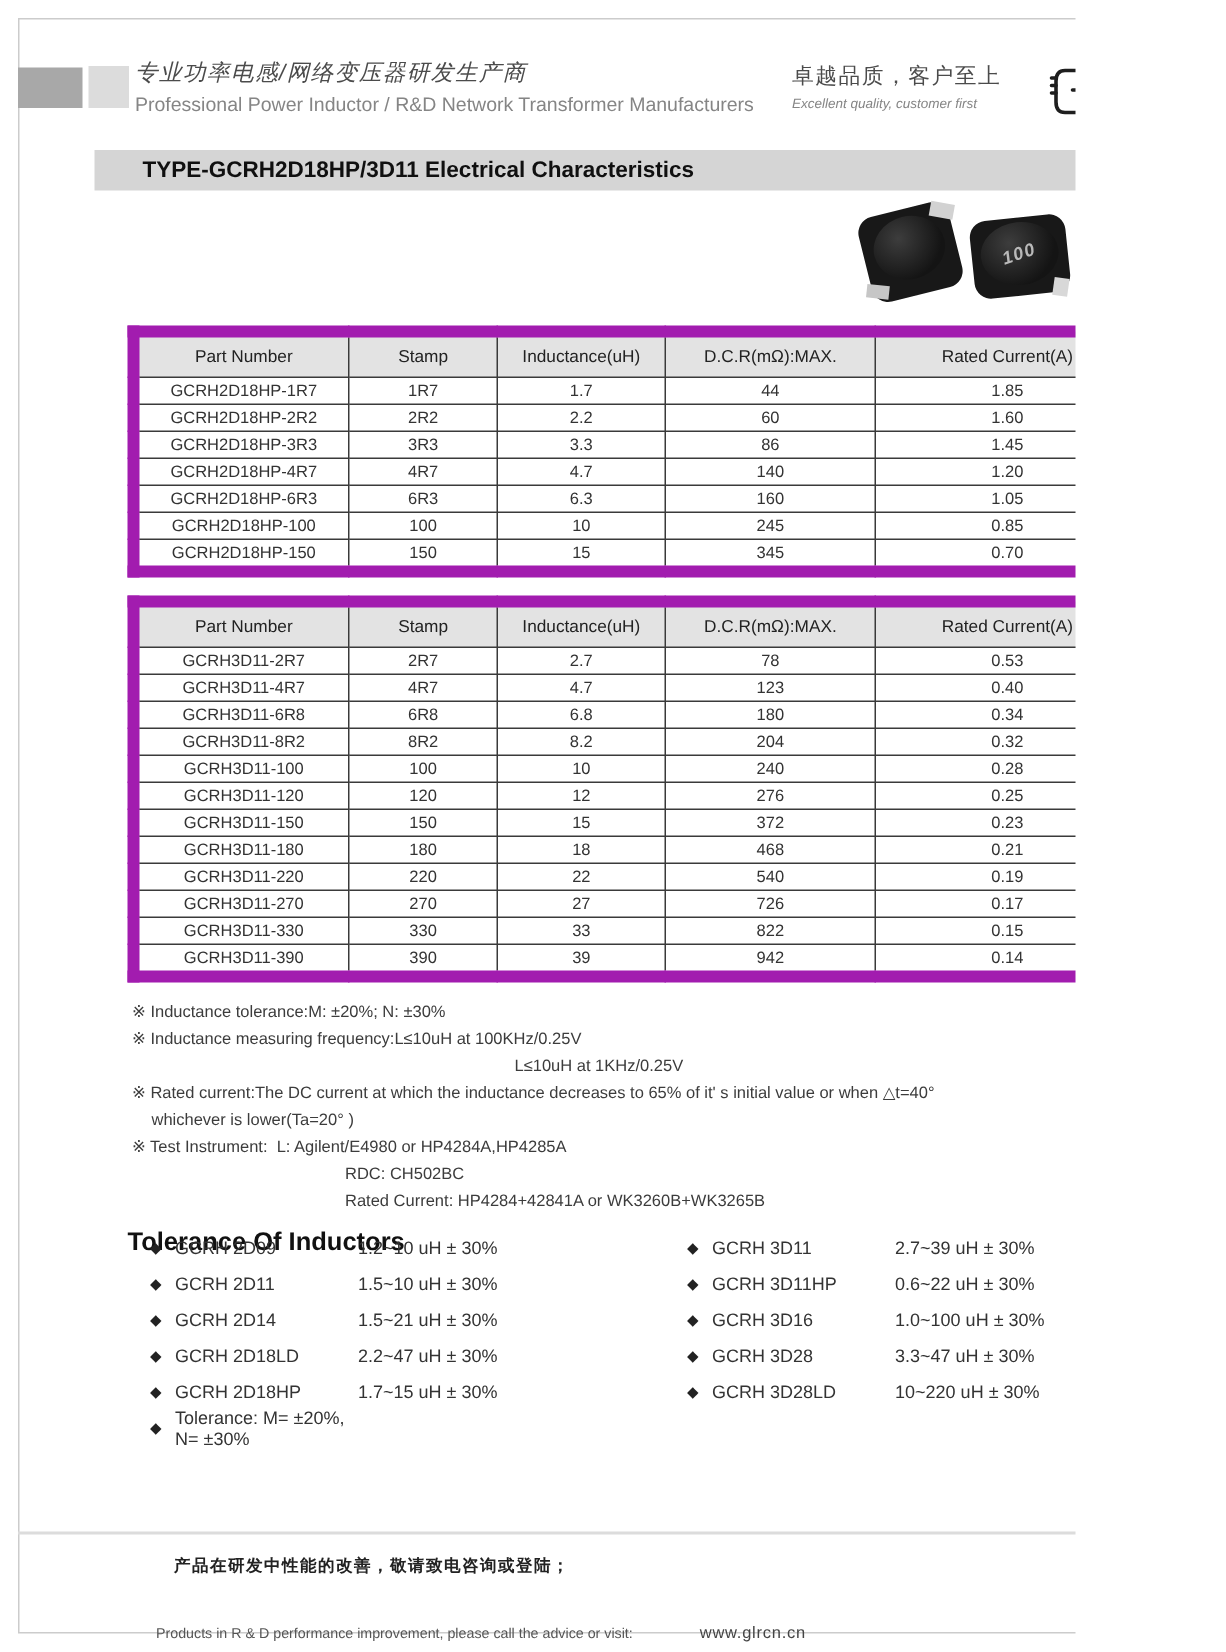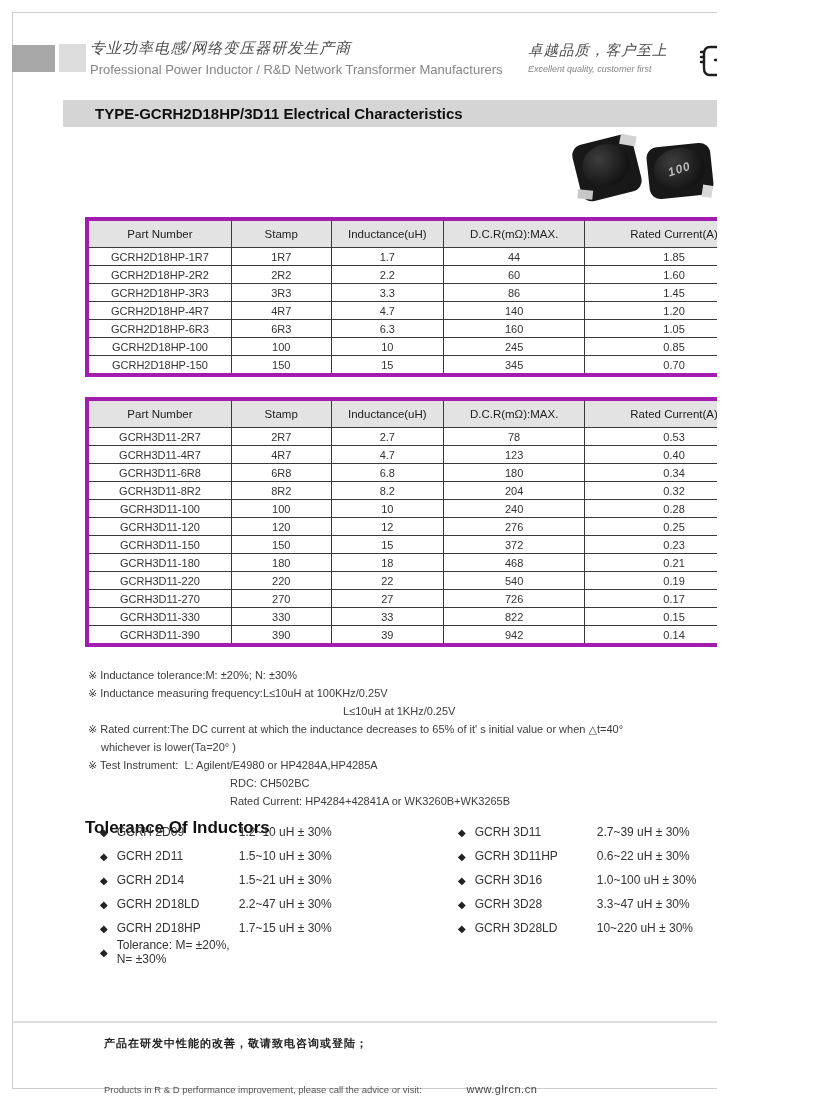--- a/index.html
+++ b/index.html
@@ -7,21 +7,21 @@
         font-family:"Liberation Sans","DejaVu Sans",sans-serif;color:#222;}
   .frame{position:absolute;left:12px;top:12px;width:792px;height:1075px;border:1px solid #cccccc;}
 
   
   .block-dark{position:absolute;left:12px;top:45px;width:43px;height:27px;background:#a8a8a8;}
   .block-light{position:absolute;left:59px;top:44px;width:27px;height:28px;background:#dcdcdc;}
   .company{position:absolute;left:90px;top:39px;}
   .company .cn{font-size:15px;font-style:italic;color:#4b4b4b;letter-spacing:1px;}
   .company .en{font-size:13px;color:#858585;margin-top:4px;}
   .slogan{position:absolute;left:528px;top:41px;}
-  .slogan .cn{font-size:14.5px;font-style:italic;color:#4b4b4b;letter-spacing:1px;}
+  .slogan .cn{font-size:14.5px;color:#4b4b4b;letter-spacing:1px;}
   .slogan .en{font-size:9px;font-style:italic;color:#858585;margin-top:4px;}
   .logo{position:absolute;left:698px;top:40px;width:64px;height:48px;}
 
   
   .title-bar{position:absolute;left:63px;top:100px;width:707px;height:27px;background:#d5d5d5;}
   .title-bar span{display:block;padding-left:32px;line-height:27px;font-size:15px;font-weight:bold;color:#101010;}
 
   
   .photos{position:absolute;left:574px;top:136px;width:150px;height:66px;}
   .ind{position:absolute;}
@@ -35,21 +35,21 @@
   .ind-b{left:74px;top:9px;width:64px;height:52px;transform:rotate(-6deg);}
   .ind-b .face{left:6px;top:3px;width:52px;height:42px;display:flex;align-items:center;justify-content:center;}
   .ind-b .mark{color:#b9b9b9;font-size:12px;font-style:italic;font-weight:bold;transform:rotate(-12deg);letter-spacing:1px;}
   .ind-b .clip3{position:absolute;right:2px;bottom:-3px;width:10px;height:12px;background:#d8d8d8;transform:rotate(14deg);}
 
   
   .spec-table{position:absolute;left:85px;width:682px;border-collapse:collapse;table-layout:fixed;
               font-size:11px;color:#333;}
   .t1{top:217px;} .t2{top:397px;}
   .spec-table th,.spec-table td{border:1px solid #3a3a3a;text-align:center;padding:0;font-weight:normal;}
-  .spec-table{border:4px solid #a21caf;}
+  .spec-table{border:8px solid #a21caf;}
   .spec-table th{height:26px;background:#e3e3e3;font-size:11.5px;color:#222;}
   .spec-table td{height:17px;background:#ffffff;}
   .spec-table .c1{width:21.3%;} .spec-table .c2{width:14.7%;} .spec-table .c3{width:16.6%;}
   .spec-table .c4{width:20.8%;} .spec-table .c5{width:26.6%;}
 
   
   .notes{position:absolute;left:88px;top:666px;width:660px;}
   .note{font-size:11px;color:#3c3c3c;line-height:18px;white-space:pre;}
   .indent-freq{padding-left:255px;}
   .indent-small{padding-left:13px;}
@@ -59,21 +59,21 @@
   .tol-heading{position:absolute;left:85px;top:790px;font-size:17px;font-weight:bold;color:#111;margin-top:28px;}
   .tol-col{position:absolute;top:820px;width:345px;}
   .tol-left{left:100px;} .tol-right{left:458px;}
   .tol-item{display:flex;align-items:center;height:24px;font-size:12px;color:#333;}
   .tol-item .bullet{font-size:10px;margin-right:9px;color:#222;}
   .tol-item .name{width:122px;}
   .tol-item .range{flex:1;}
 
   
   .footer-divider{position:absolute;left:12px;top:1021px;width:793px;height:2px;background:#dcdcdc;}
-  .footer-cn{position:absolute;left:104px;top:1036px;font-size:11px;font-weight:bold;color:#222;letter-spacing:1px;}
+  .footer-cn{position:absolute;left:116px;top:1036px;font-size:11px;font-weight:bold;color:#222;letter-spacing:1px;}
   .footer-line2{position:absolute;left:104px;top:1054px;font-size:9.5px;color:#555;margin-top:29px;}
   .footer-line2 .url{font-size:11px;color:#444;margin-left:42px;letter-spacing:0.5px;}
 </style>
 </head>
 <body>
 
 <div class="page">
   <div class="frame"></div>
 
   <div class="block-dark"></div>

